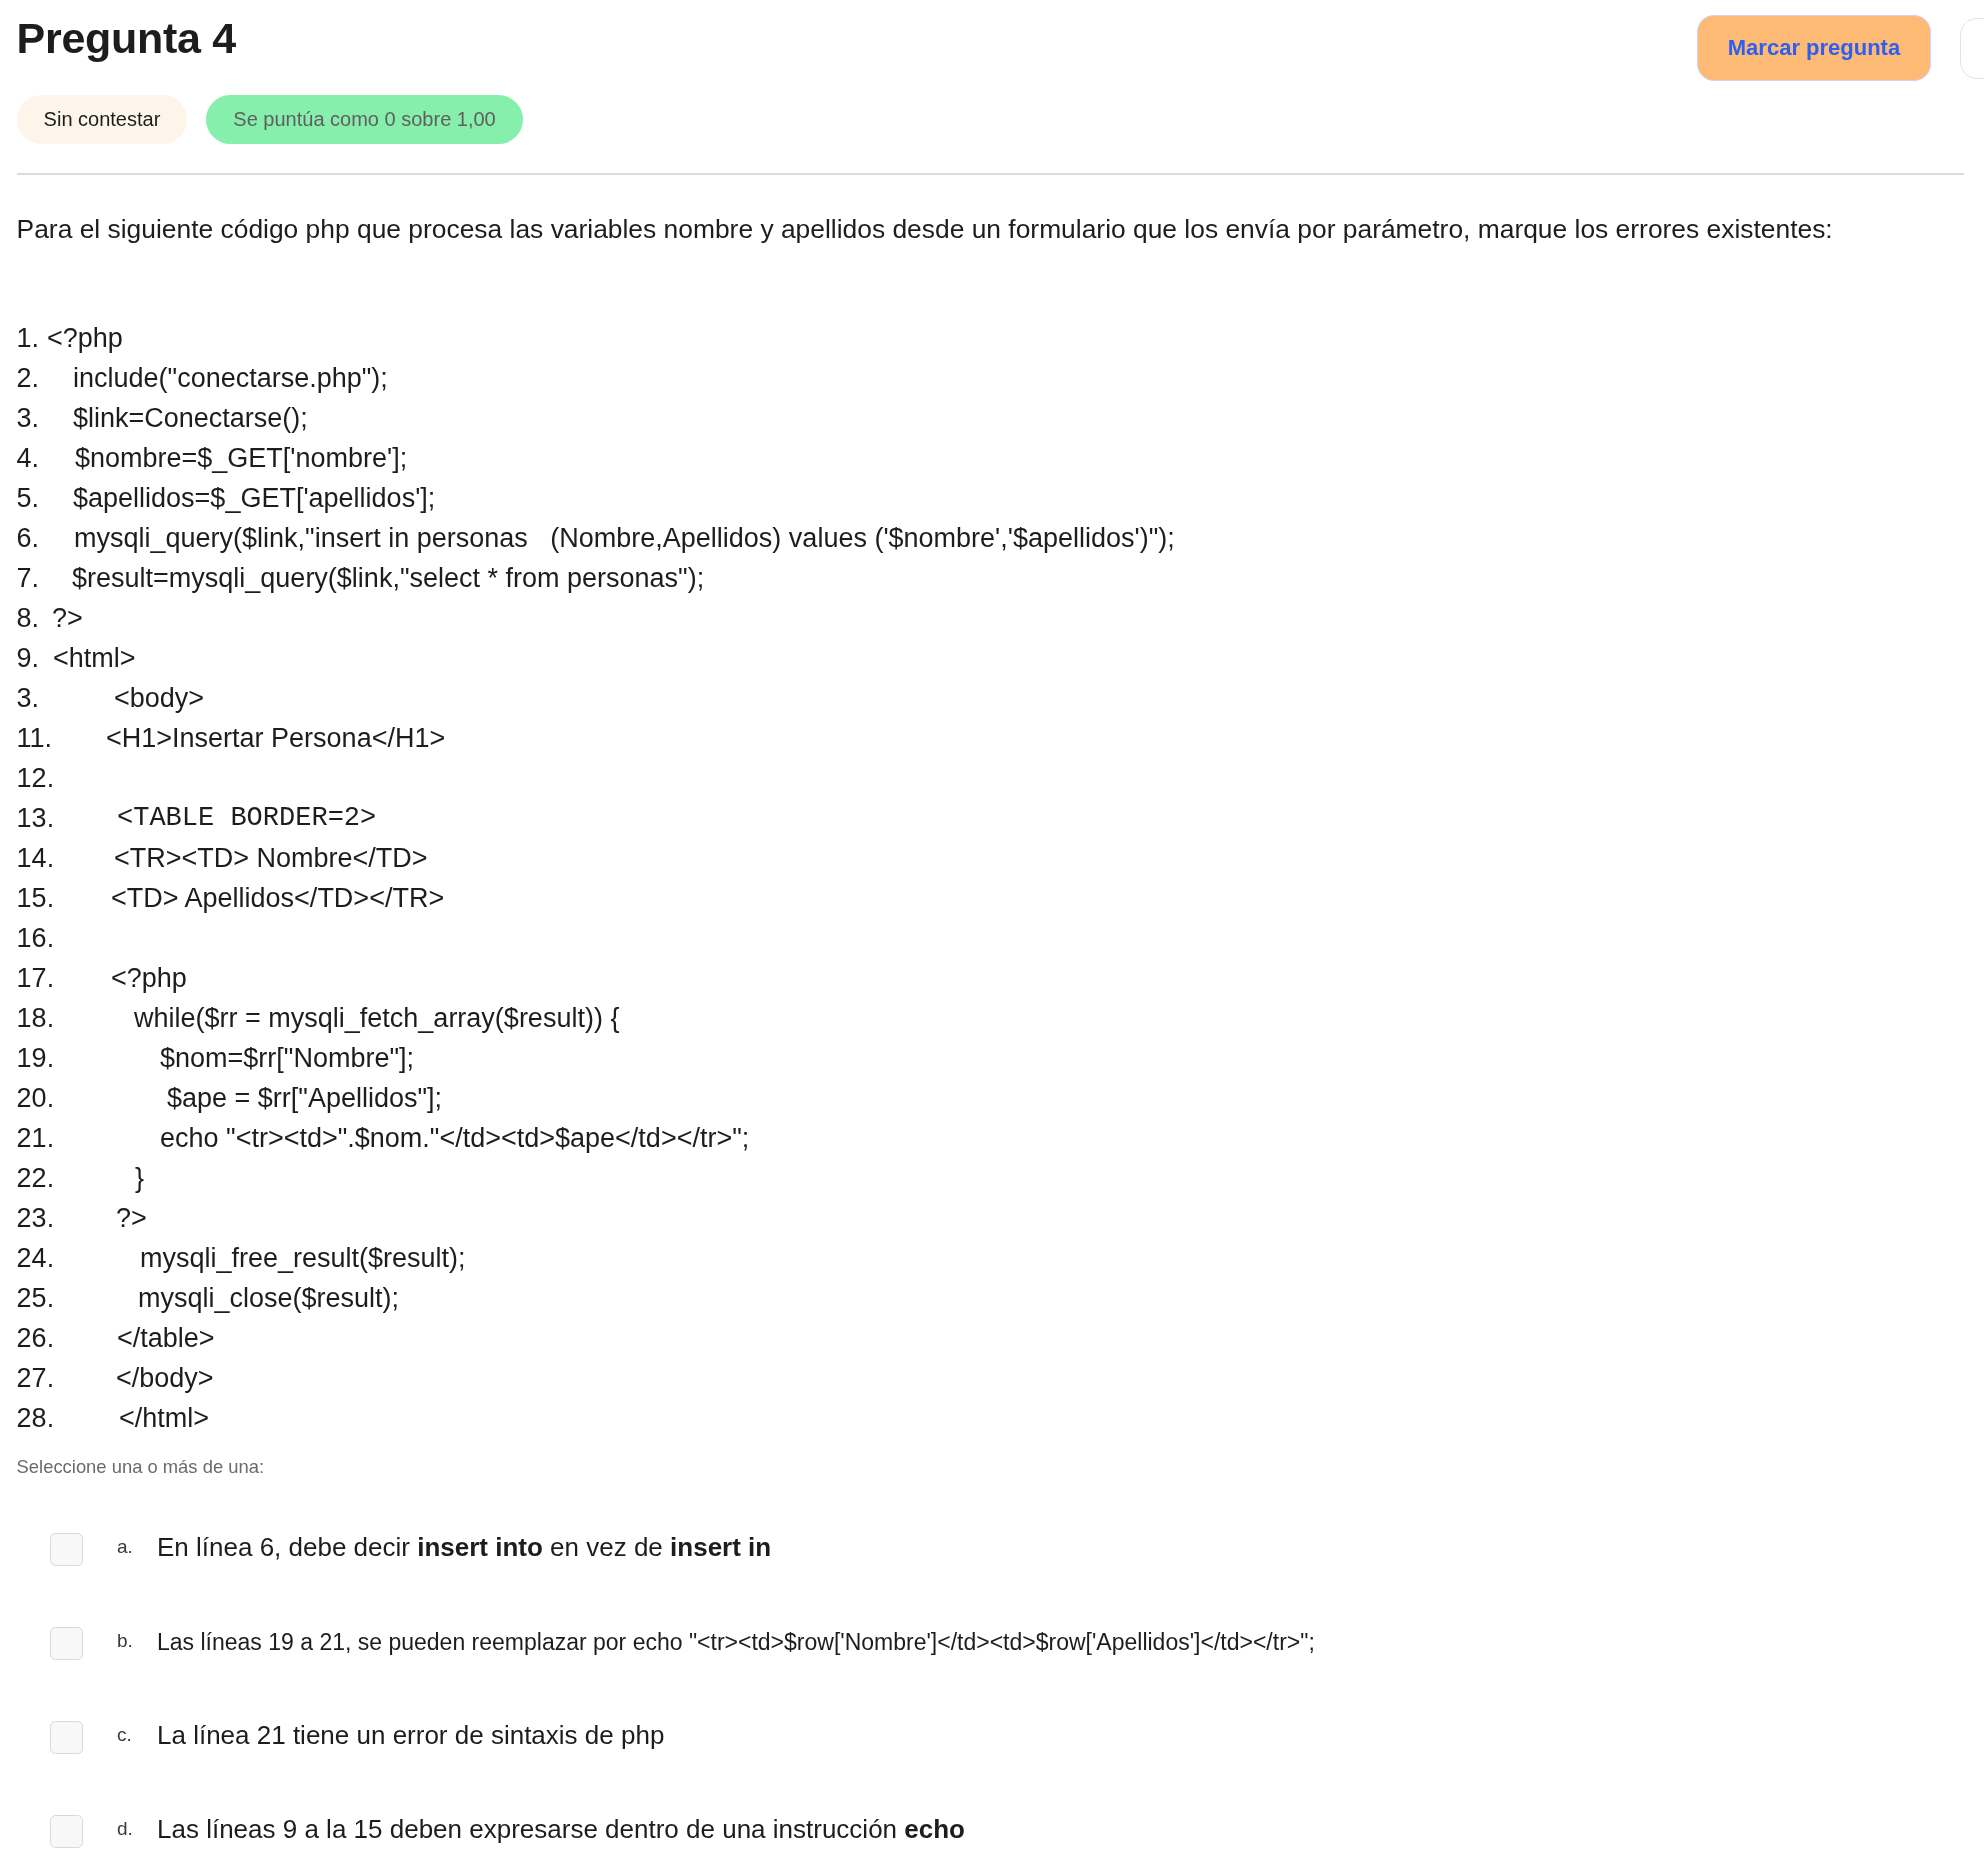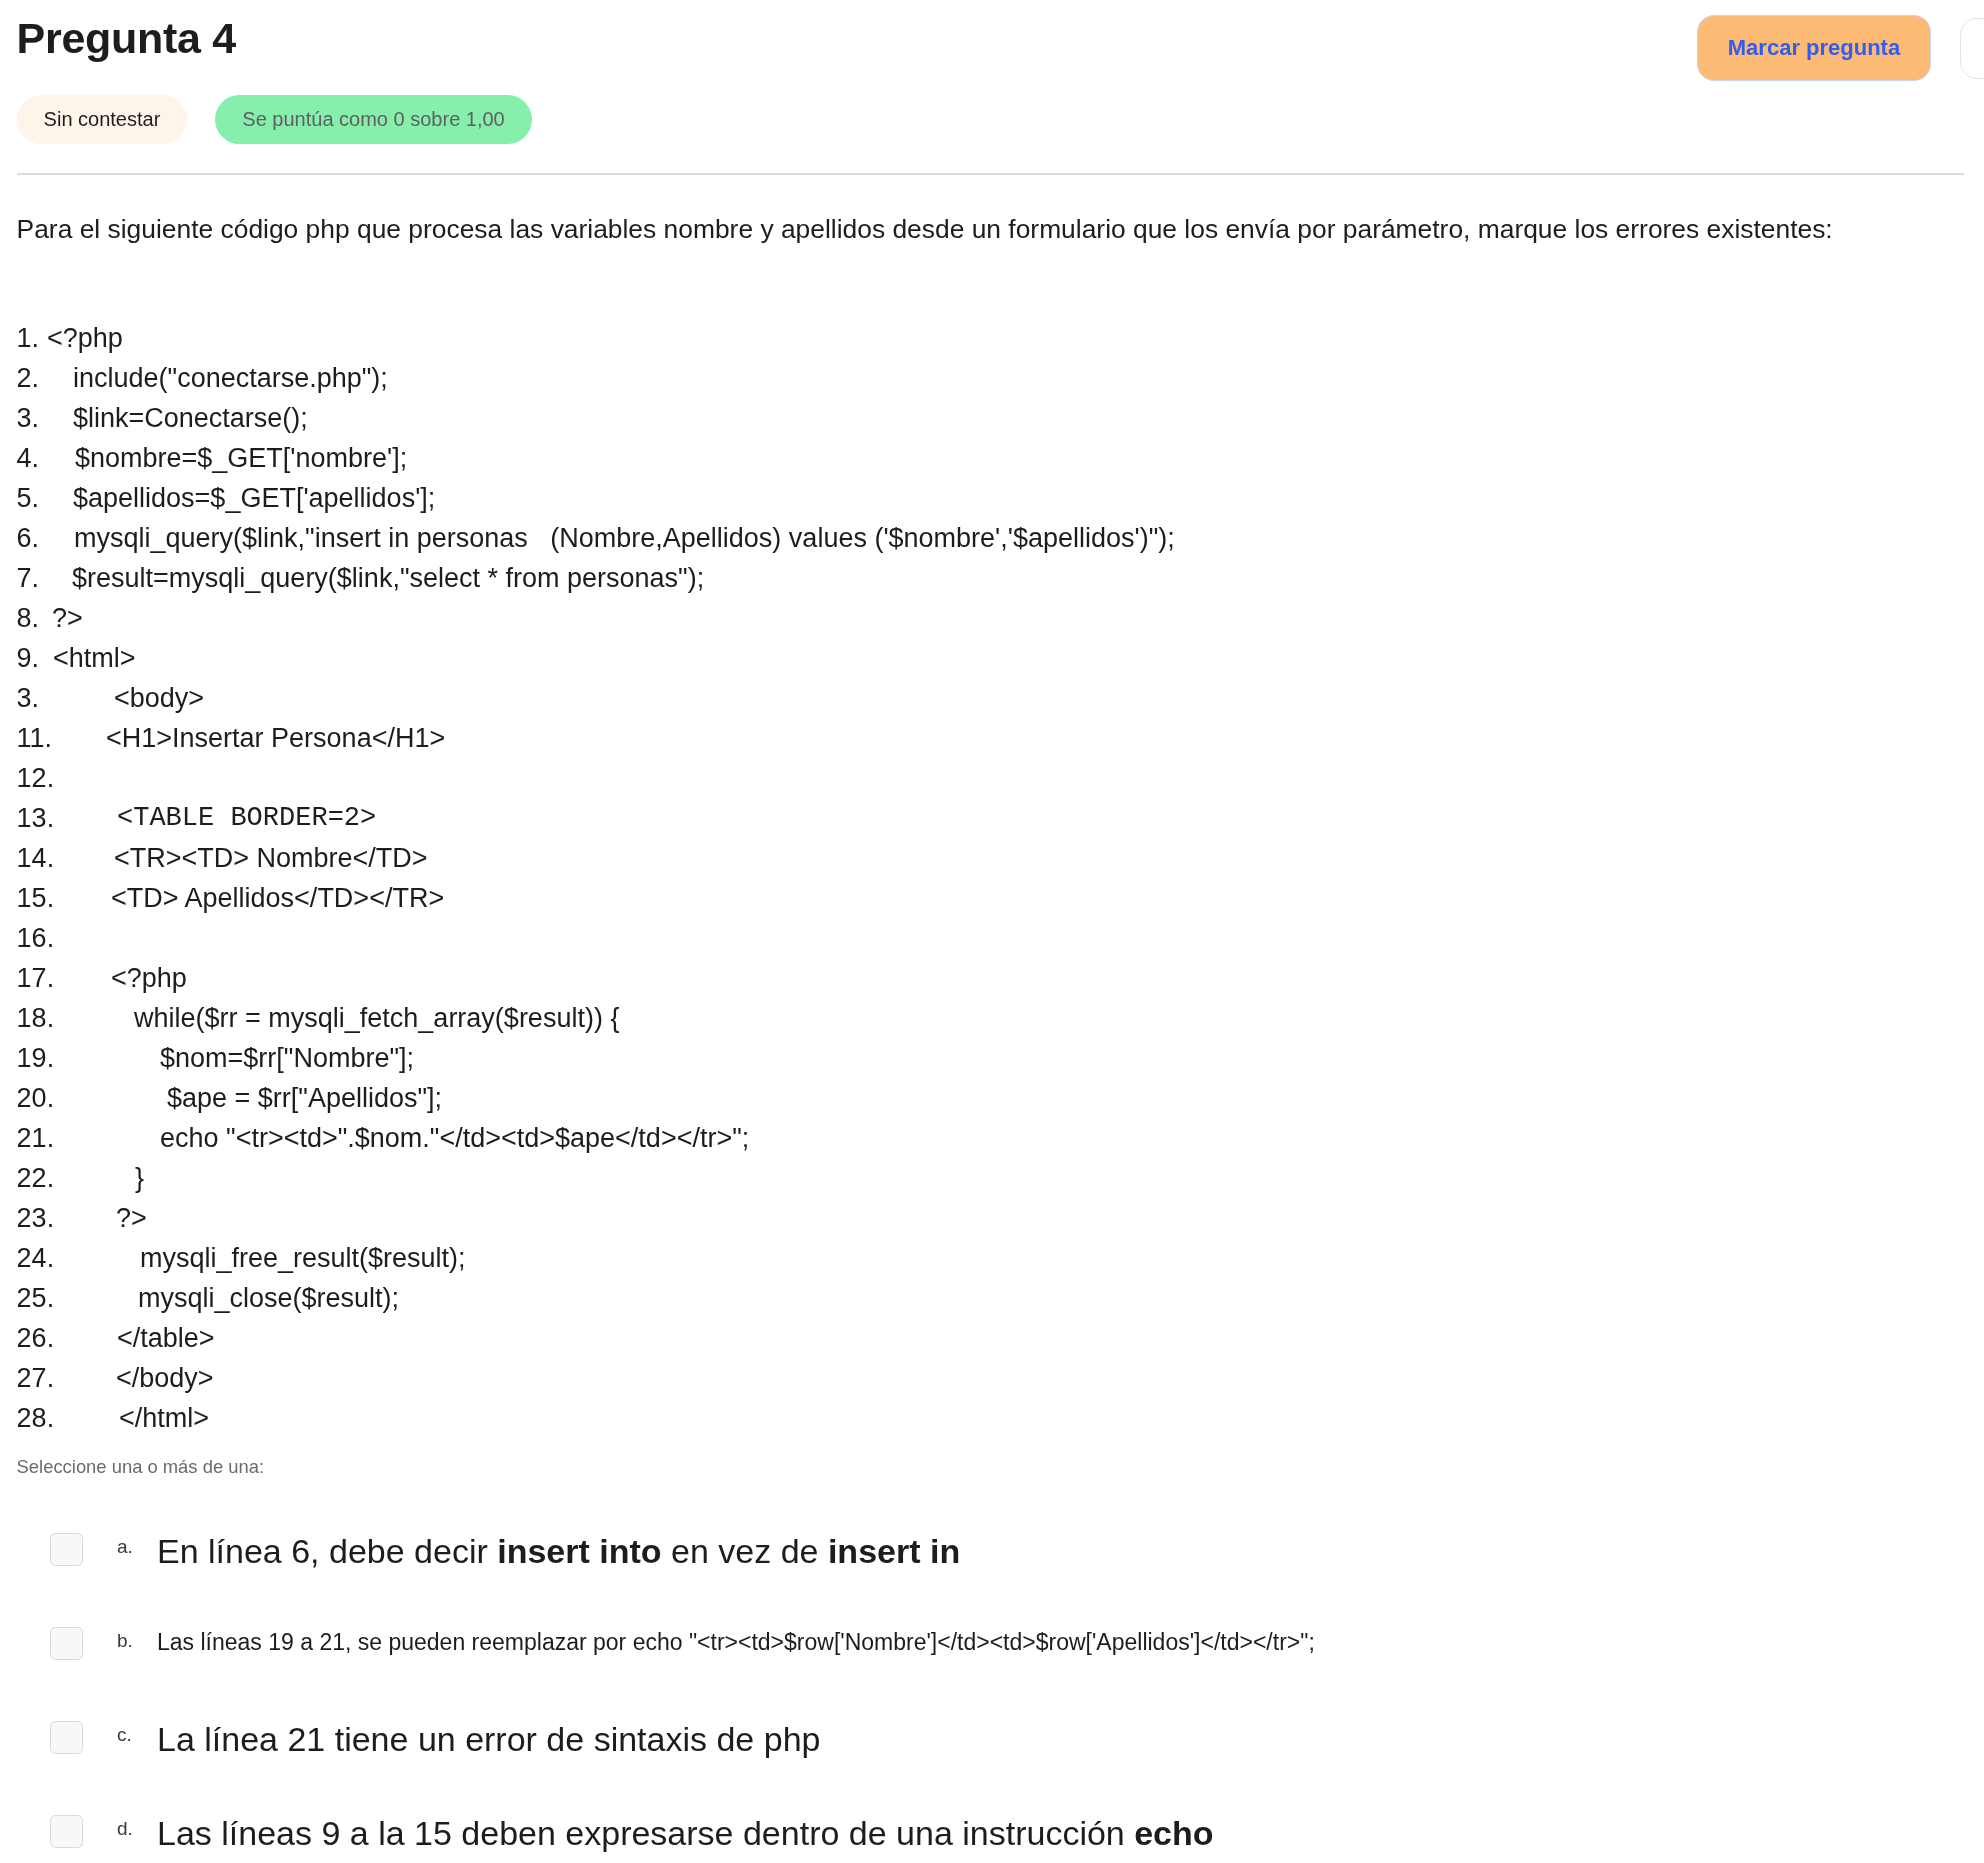--- a/index.html
+++ b/index.html
@@ -5,21 +5,21 @@
   html, body { margin: 0; padding: 0; background: #ffffff; }
   body {
     width: 1985px; height: 1864px; position: relative; overflow: hidden;
     font-family: "Liberation Sans", sans-serif; color: #1d1d1d;
   }
   .title {
     position: absolute; left: 16.6px; top: 13.5px;
     font-size: 43px; font-weight: bold; color: #1d1d1d; letter-spacing: -0.3px;
     margin: 0;
   }
-  .badges { position: absolute; left: 16.6px; top: 95px; display: flex; gap: 28px; }
+  .badges { position: absolute; left: 16.6px; top: 95px; display: flex; gap: 19px; }
   .badge {
     height: 49px; border-radius: 24.6px; padding: 0 27px;
     display: flex; align-items: center; font-size: 20px;
   }
   .badge.state { background: #fdf5ea; color: #1d1d1d; }
   .badge.grade { background: #86efac; color: #5f5f5f; }
   .flag-btn {
     position: absolute; left: 1697px; top: 15.4px; width: 234px; height: 66px;
     box-sizing: border-box; border: 1.8px solid #c9d4fb; border-radius: 17px;
     background: #fdba74; color: #2f5ef0; font-size: 22px; font-weight: bold;
@@ -42,21 +42,21 @@
     position: absolute; left: 16.6px; top: 1456px; font-size: 18.4px; color: #6b6b6b;
   }
   .options { position: absolute; left: 0; top: 1518px; width: 1844px; }
   .option { position: relative; height: 94px; }
   .checkbox {
     position: absolute; left: 50px; top: 14.7px; width: 33px; height: 33px;
     box-sizing: border-box; border: 1.8px solid #d9d9d9; border-radius: 5.5px; background: #f8f8f8;
     cursor: pointer;
   }
   .opt-letter { position: absolute; left: 117px; top: 18.4px; font-size: 19px; color: #3a3a3a; }
-  .opt-text { position: absolute; left: 157px; top: 13.5px; font-size: 34px; color: #1d1d1d; white-space: nowrap; }
+  .opt-text { position: absolute; left: 157px; top: 13.5px; font-size: 26px; color: #1d1d1d; white-space: nowrap; }
   .opt-text.small { font-size: 23px; top: 17px; }
   .opt-text b { font-weight: bold; }
 </style>
 </head>
 <body>
 
 <h1 class="title">Pregunta 4</h1>
 
 <div class="badges">
   <div class="badge state">Sin contestar</div>

